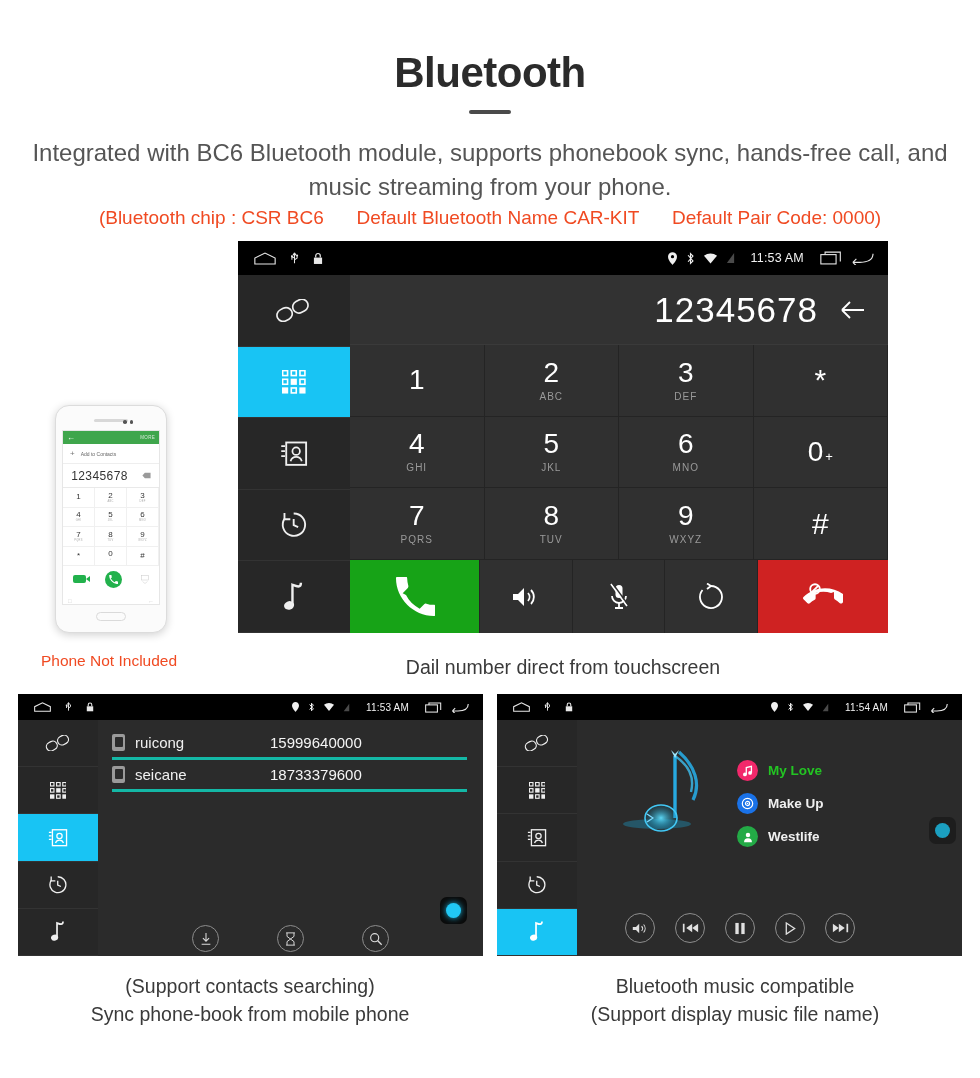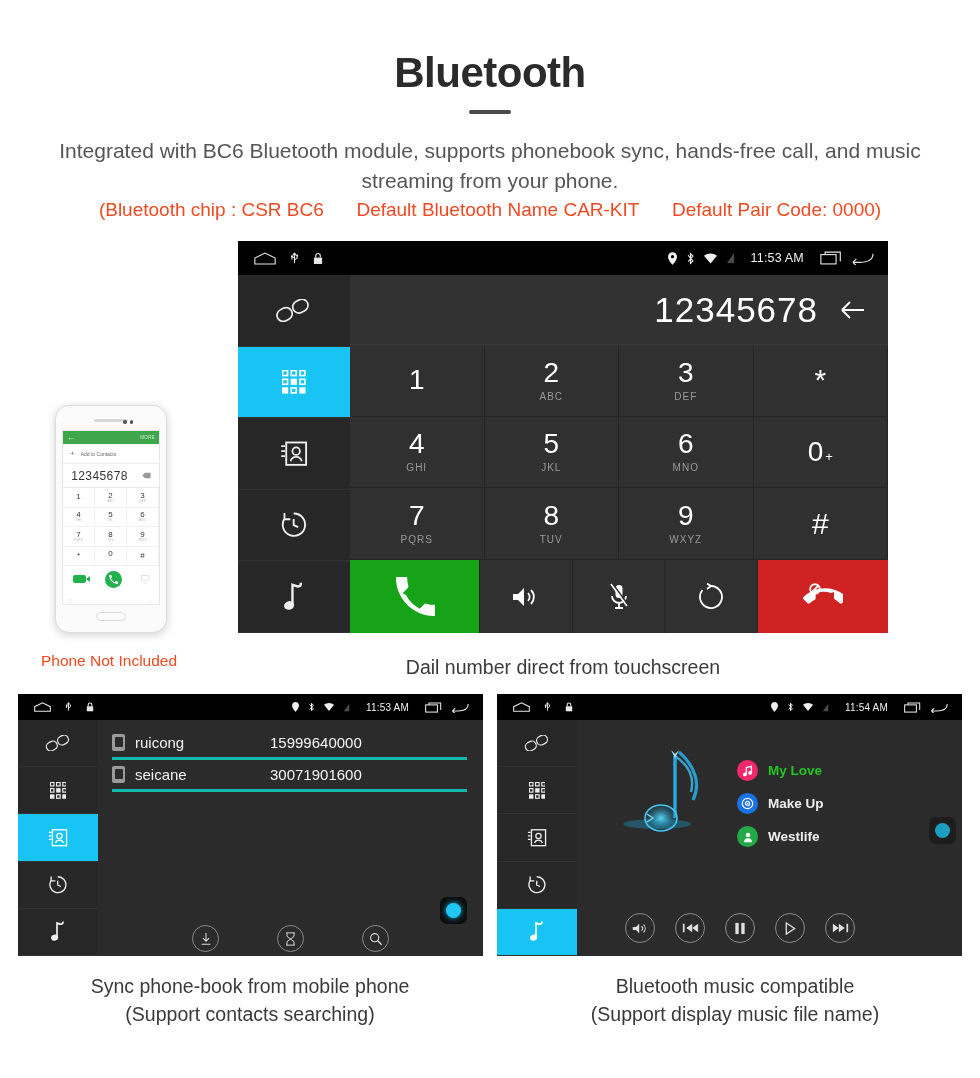--- a/index.html
+++ b/index.html
@@ -22,21 +22,21 @@
     line-height: 1;
   }
   .title-rule {
     width: 42px; height: 4px;
     background: #4a4a4a;
     margin: 16px auto 0;
     border-radius: 2px;
   }
   .subtitle {
     text-align: center;
-    font-size: 21px;
+    font-size: 24px;
     color: #555;
     line-height: 1.42;
     margin-top: 22px;
     padding: 0 30px;
   }
   .redline {
     text-align: center;
     font-size: 19px;
     color: #f04a22;
     margin-top: 3px;
@@ -555,21 +555,21 @@
       <div class="content">
         <div class="clist" id="contacts-list">
             <div class="crow">
               <span class="cicon"></span>
               <span class="cname">ruicong</span>
               <span class="cnum">15999640000</span>
             </div>
             <div class="crow">
               <span class="cicon"></span>
               <span class="cname">seicane</span>
-              <span class="cnum">30071901600</span>
+              <span class="cnum">18733379600</span>
             </div>
           </div>
         <div class="homebtn">
             <i></i>
           </div>
         <div class="cbar">
           <div class="circ-btn">
             <svg width="14" height="14" viewBox="0 0 16 16">
                 <path d="M8 1 L8 10 M4.5 7 L8 10.5 L11.5 7 M3 14 L13 14" fill="none" stroke="#dcdcdc" stroke-width="1.2"></path>
               </svg>
@@ -583,22 +583,22 @@
             <svg width="14" height="14" viewBox="0 0 16 16">
                 <circle cx="6.5" cy="6.5" r="4.6" fill="none" stroke="#dcdcdc" stroke-width="1.3"></circle>
                 <path d="M10 10 L14.5 14.5" stroke="#dcdcdc" stroke-width="1.5"></path>
               </svg>
           </div>
         </div>
       </div>
     </div>
   </div>
   <div class="cap" id="cap-left">
+    <div>(Support contacts searching)</div>
     <div>Sync phone-book from mobile phone</div>
-    <div>(Support contacts searching)</div>
   </div>
 
   <div class="unit" id="music">
     <div class="statusbar">
       <div class="sb-left">
         <svg width="17" height="10" viewBox="0 0 26 15">
             <path d="M1 14 L1 7 L13 1 L25 7 L25 14 Z" fill="none" stroke="#e8e8e8" stroke-width="1.6"></path>
           </svg>
         <svg width="7" height="10" viewBox="0 0 10 15">
             <path d="M5 1 L5 13 M5 1 L3 4 M5 1 L7 4 M5 7 L2 5 L2 9 M5 9 L8 7 L8 4" stroke="#e8e8e8" stroke-width="1.4" fill="none"></path>

